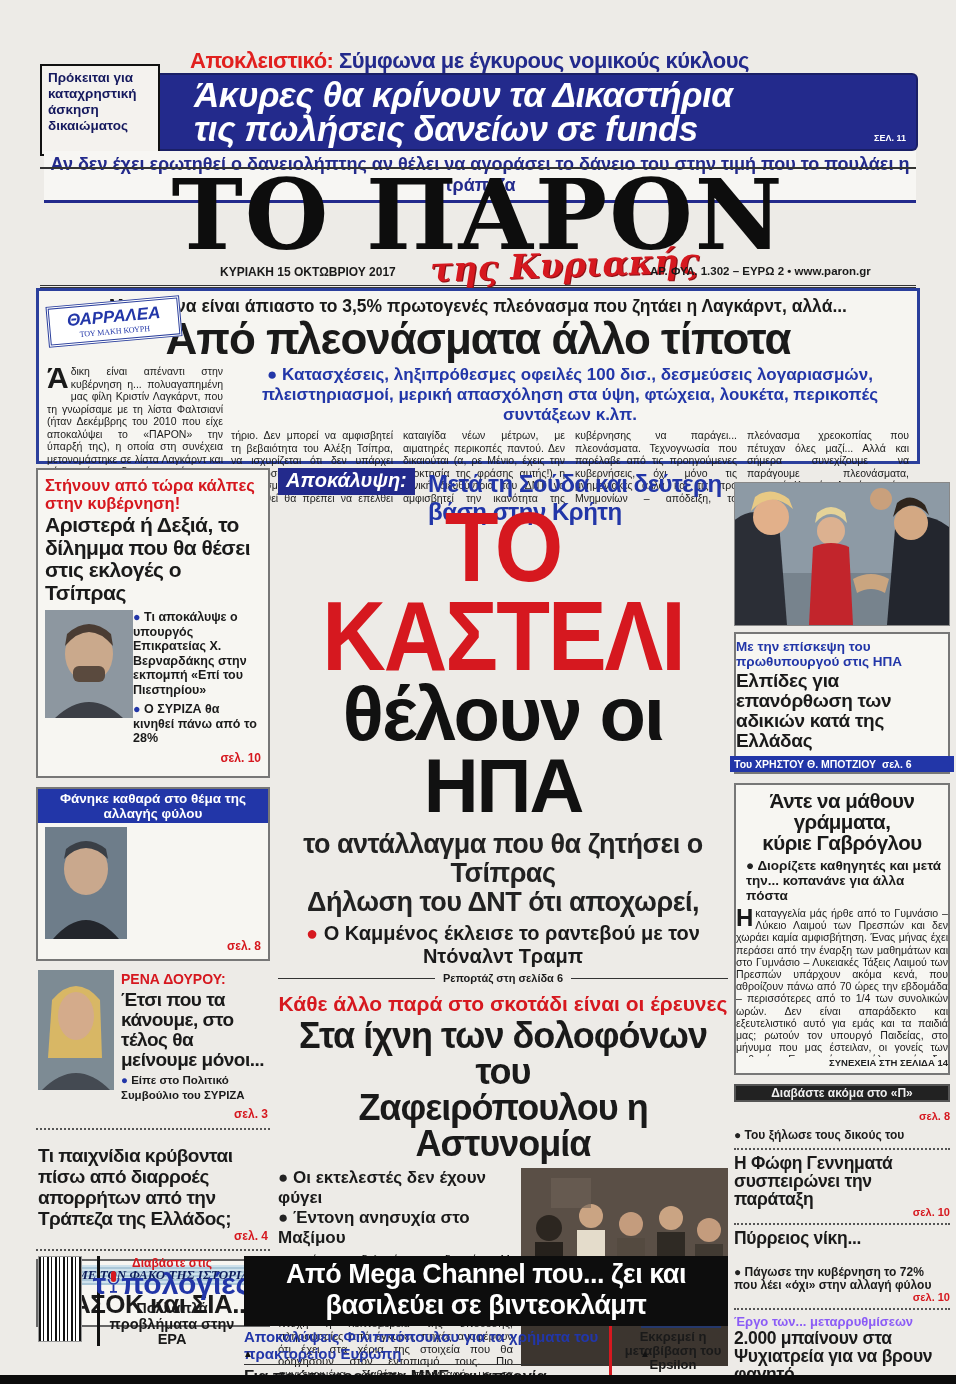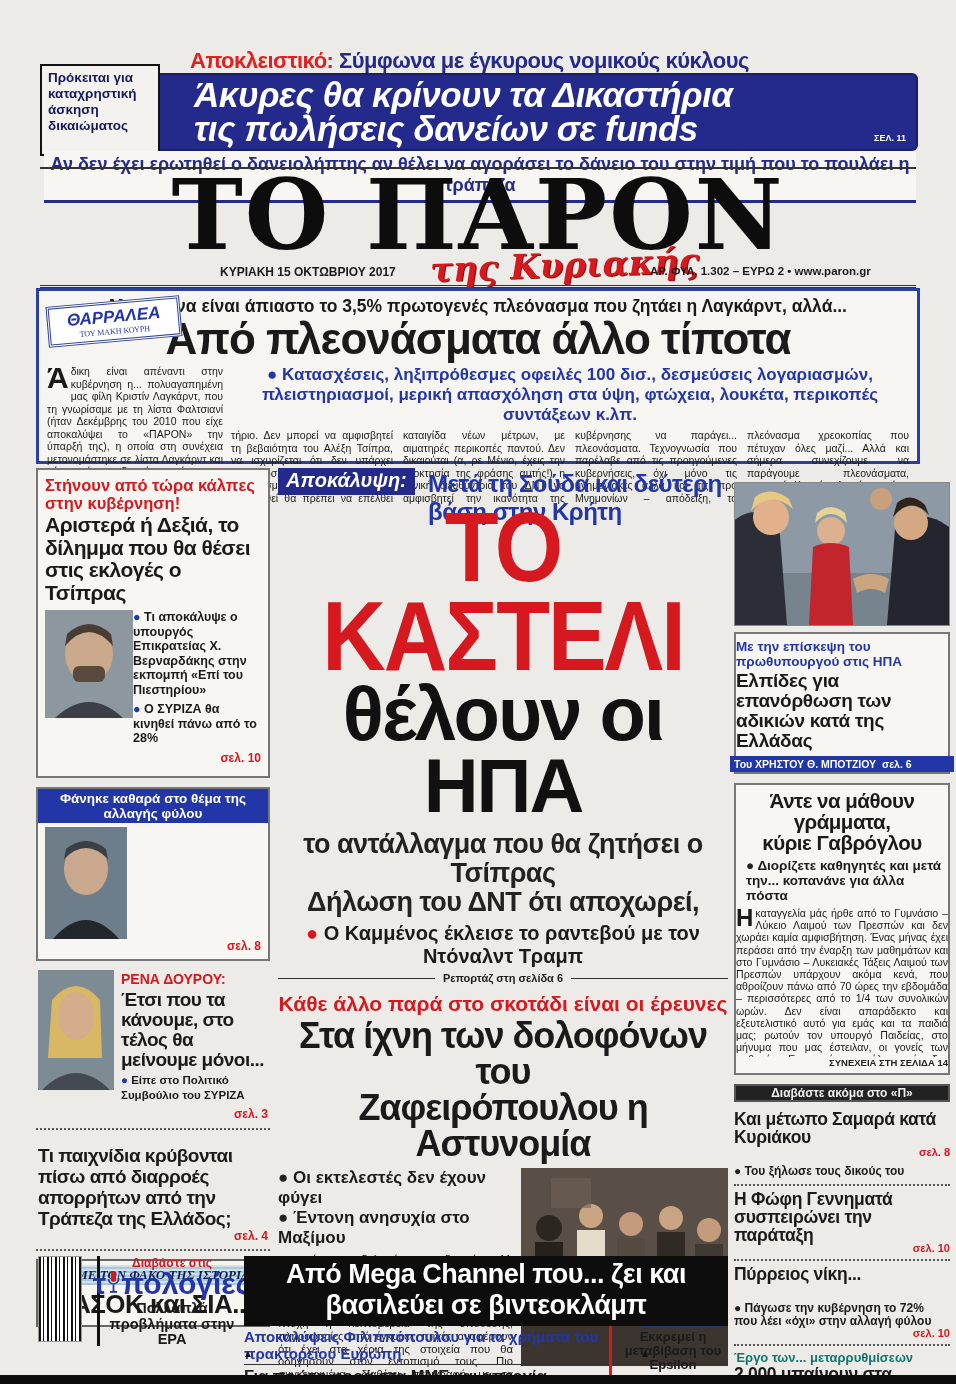--- a/index.html
+++ b/index.html
@@ -98,21 +98,21 @@
   .r-head{font-size:19px;line-height:20px;font-weight:bold;letter-spacing:-0.3px;margin-top:2px;}
   .r-byline{background:#2236a8;color:#fff;font-size:10.5px;font-weight:bold;padding:2px 4px;margin:5px -6px -5px;}
   .e-head{font-size:20.5px;line-height:21px;font-weight:bold;text-align:center;letter-spacing:-0.5px;}
   .e-bullet{font-size:13.5px;font-weight:bold;line-height:15px;margin:5px 0 4px 10px;}
   .e-body{font-size:10.6px;line-height:12.2px;height:150px;overflow:hidden;}
   .ra-bar{background:#222;color:#eee;text-align:center;font-size:12px;font-weight:bold;padding:2px 0;
           box-shadow:0 0 0 2px #555 inset;margin-bottom:4px;}
   .ra-item{padding:4px 0 5px;border-bottom:2px dotted #555;}
   .ra-head{font-size:17.5px;line-height:18px;font-weight:bold;letter-spacing:-0.3px;}
   .ra-bul{font-size:12px;font-weight:bold;line-height:13.5px;margin-top:19px;}
-  .ra-kickred{color:#0f766e;font-size:13px;font-weight:bold;}
+  .ra-kickred{color:#8b5cf6;font-size:13px;font-weight:bold;}
   .ra-pg{text-align:right;font-size:11px;margin-top:-2px;}
 
   
   .barcode{width:42px;height:84px;background:repeating-linear-gradient(90deg,#111 0 2px,#fff 2px 4px,#111 4px 5px,#fff 5px 8px);border:1px solid #999;}
   .vert-txt{writing-mode:vertical-rl;transform:rotate(180deg);font-size:8px;color:#333;}
   .typ-read{color:#d6181f;font-size:12px;font-weight:bold;text-align:center;}
   .typ-word{color:#2236a8;font-size:30px;font-weight:bold;text-align:center;line-height:28px;display:flex;align-items:flex-end;justify-content:center;}
   .typ-note{font-size:14.5px;font-weight:bold;text-align:center;line-height:15.5px;margin-top:3px;}
   .mega-bar{background:#0d0d0d;color:#fff;font-size:27px;font-weight:bold;letter-spacing:-0.5px;
             text-align:center;padding:3px 0 5px;}
@@ -348,21 +348,20 @@
       <div class="e-body justify">
         <span class="dropcap" style="font-size:24px;line-height:22px;">Η</span><span>καταγγελία μάς ήρθε από το Γυμνάσιο – Λύκειο Λαιμού των Πρεσπών και δεν χωράει καμία αμφισβήτηση. Ένας μήνας έχει περάσει από την έναρξη των μαθημάτων και στο Γυμνάσιο – Λυκειακές Τάξεις Λαιμού των Πρεσπών υπάρχουν ακόμα κενά, που αθροίζουν πάνω από 70 ώρες την εβδομάδα – περισσότερες από το 1/4 των συνολικών ωρών. Δεν είναι απαράδεκτο και εξευτελιστικό αυτό για εμάς και τα παιδιά μας; ρωτούν τον υπουργό Παιδείας, στο μήνυμα που μας έστειλαν, οι γονείς των μαθητών. Επισημαίνουν, μάλιστα, ότι δεν είναι η πρώτη φορά που συμβαίνει κάτι τέτοιο. Κάθε χρόνο οι περισσότεροι από τους καθηγητές που τοποθετούνται στο σχολείο</span>
       </div>
       <div class="cont">ΣΥΝΕΧΕΙΑ ΣΤΗ ΣΕΛΙΔΑ  14</div>
     </div>
 
     <div>
       <div class="ra-bar">Διαβάστε ακόμα στο «Π»</div>
 
       <div class="ra-item">
-        <div class="ra-head">Και μέτωπο Σαμαρά κατά Κυριάκου</div>
         <div style="display:flex;justify-content:space-between;">
           <div class="ra-bul bullet-dark">Του ξήλωσε τους δικούς του</div>
           <div class="pgref" style="font-size:11px;">σελ. 8</div>
         </div>
       </div>
 
       <div class="ra-item">
         <div class="ra-head">Η Φώφη Γεννηματά συσπειρώνει την παράταξη</div>
         <div class="ra-pg pgref">σελ. 10</div>
       </div>

